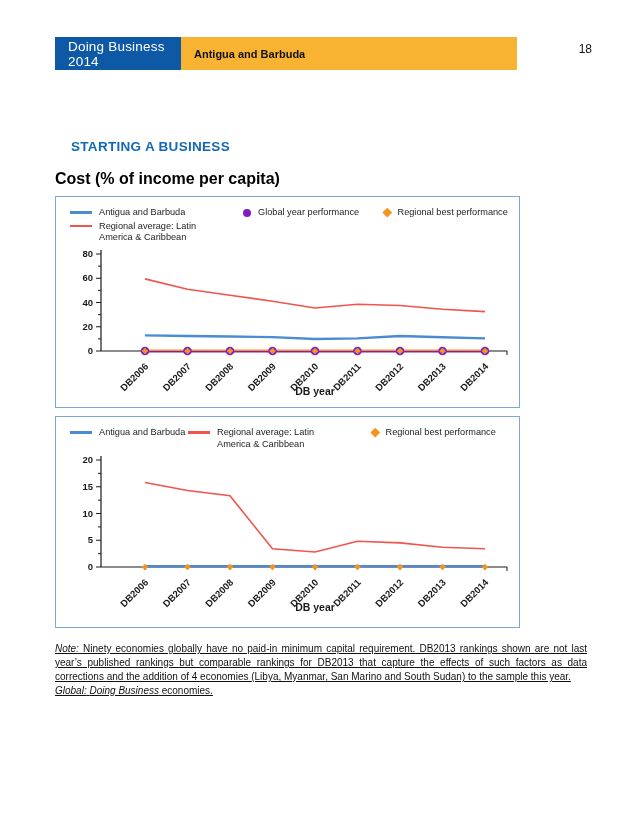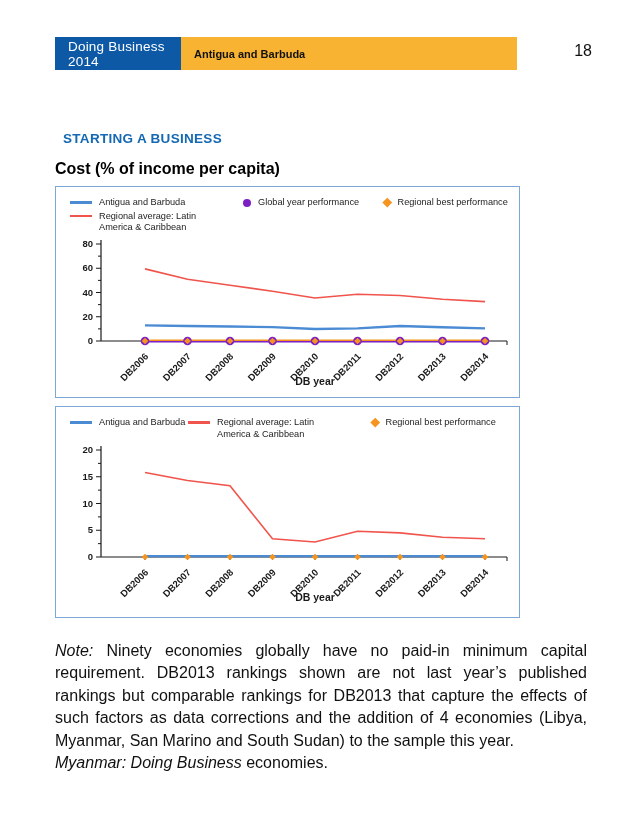--- a/index.html
+++ b/index.html
@@ -4,24 +4,24 @@
 <style>
   html,body{margin:0;padding:0;background:#fff;}
   .page{position:relative;width:640px;height:828px;background:#fff;overflow:hidden;
         font-family:"Liberation Sans","DejaVu Sans",sans-serif;color:#111;}
   
   .header{position:absolute;left:55px;top:37px;display:flex;height:33px;}
   .hdr-blue{width:126px;background:#0E59A5;color:#fff;display:flex;align-items:center;
             padding-left:13px;box-sizing:border-box;font-size:13.5px;letter-spacing:.2px;}
   .hdr-yellow{width:336px;background:#F7B331;color:#121212;display:flex;align-items:center;
               padding-left:13px;box-sizing:border-box;font-size:11px;font-weight:bold;}
-  .page-num{position:absolute;right:48px;top:42px;font-size:16px;color:#111;}
+  .page-num{position:absolute;right:48px;top:42px;font-size:12px;color:#111;}
   
   .content{position:absolute;left:55px;top:123px;width:532px;}
-  .section-title{font-size:13.5px;font-weight:bold;color:#1568B3;letter-spacing:.3px;margin:8px;}
+  .section-title{font-size:13.5px;font-weight:bold;color:#1568B3;letter-spacing:.3px;margin:16px;}
   .chart-title{font-size:16px;font-weight:bold;color:#000;margin:0;}
   .ct1{margin-top:14px;}
   .ct2{margin-top:21px;}
   .chart-box{width:465px;height:212px;box-sizing:border-box;border:1px solid #7FA7D3;
              margin-top:8px;background:#fff;}
   
   .legend{display:flex;padding:10px 4px 2px 14px;font-size:9.2px;color:#1c1c1c;}
   .lg-col1{width:170px;}
   .lg2-i1{width:118px;}
   .lg2-i2{width:168px;}
@@ -35,21 +35,21 @@
   .sw-blue{background:#4A8BD4;}
   .sw-red{background:#F0544C;}
   .sw-circle{width:8px;height:8px;border-radius:50%;background:#7C1FC4;margin-top:2px;margin-left:3px;}
   .sw-diamond{width:6.5px;height:6.5px;background:#F5941E;transform:rotate(45deg);margin-top:2px;margin-left:3px;}
   
   .chart-svg{margin-left:5px;}
   .chart-svg svg text{font-family:"Liberation Sans","DejaVu Sans",sans-serif;
                       font-size:9.5px;font-weight:bold;fill:#1a1a1a;}
   .chart-svg svg text.xlabel{font-size:10.5px;}
   
-  .note{margin-top:22px;font-size:16px;line-height:1.4;text-align:justify;color:#111;width:532px;}
+  .note{margin-top:14px;font-size:10px;line-height:1.4;text-align:justify;color:#111;width:532px;text-decoration:underline;}
   .note p{margin:0;}
 </style>
 </head>
 <body>
 
 <div class="page">
 
   <div class="header">
     <div class="hdr-blue">
       <span>Doing Business 2014</span>
@@ -221,17 +221,17 @@
             <polygon points="296.5,109.7 299.8,113 296.5,116.3 293.2,113" fill="#F5941E"></polygon>
             <polygon points="339,109.7 342.3,113 339,116.3 335.7,113" fill="#F5941E"></polygon>
             <polygon points="381.5,109.7 384.8,113 381.5,116.3 378.2,113" fill="#F5941E"></polygon>
             <polygon points="424,109.7 427.3,113 424,116.3 420.7,113" fill="#F5941E"></polygon>
             <text x="254" y="157" text-anchor="middle" class="xlabel">DB year</text>
           </svg></div>
     </div>
 
     <div class="note">
       <p><i>Note:</i> <span>Ninety economies globally have no paid-in minimum capital requirement. DB2013 rankings shown are not last year’s published rankings but comparable rankings for DB2013 that capture the effects of such factors as data corrections and the addition of 4 economies (Libya, Myanmar, San Marino and South Sudan) to the sample this year.</span></p>
-      <p><i>Myanmar:</i> <i>Doing Business</i><span> economies.</span></p>
+      <p><i>Global:</i> <i>Doing Business</i><span> economies.</span></p>
     </div>
 
   </div>
 </div>
 
 </body></html>

